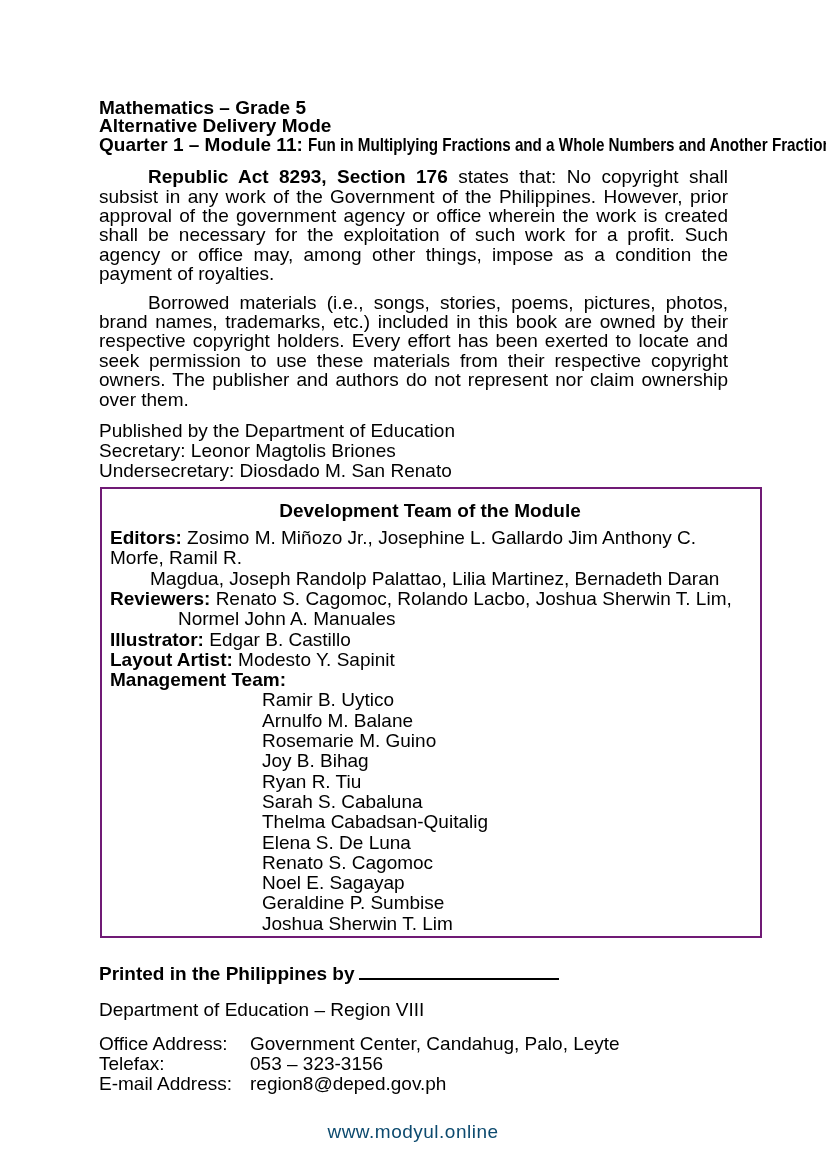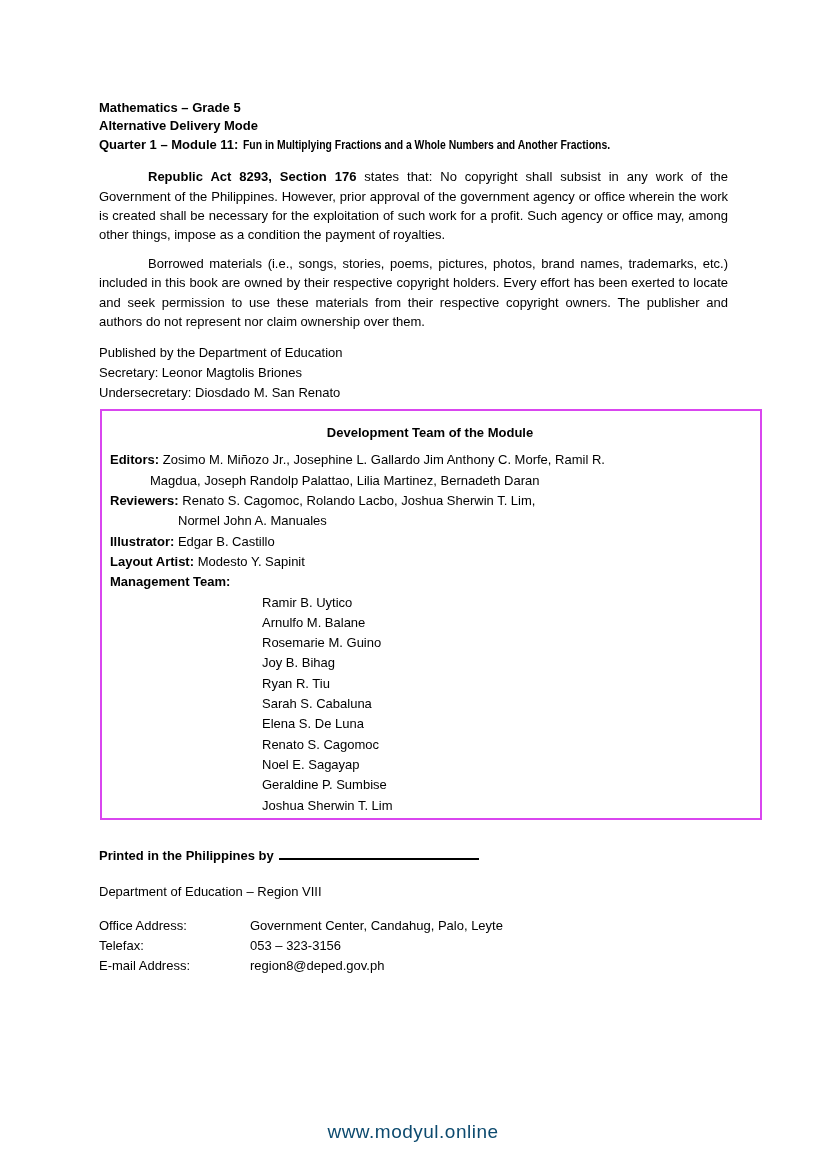--- a/index.html
+++ b/index.html
@@ -3,36 +3,36 @@
 <meta charset="utf-8">
 <style>
   * { margin:0; padding:0; box-sizing:content-box; }
   html,body { background:#ffffff; }
   body {
     width:826px; height:1169px; position:relative; overflow:hidden;
     font-family:"Liberation Sans", sans-serif; color:#000;
   }
   .doc {
     position:absolute; left:99px; top:99px; width:629px;
-    font-size:13px; line-height:19.4px;
+    font-size:19px; line-height:19.4px;
   }
   .b { font-weight:700; }
   .header { font-weight:700; line-height:18.4px; }
   .title-line { white-space:nowrap; }
   .cond {
     display:inline-block; transform:scaleX(0.8); transform-origin:0 60%;
     margin-left:5px; white-space:nowrap;
   }
   .para { text-align:justify; text-indent:49px; }
   .p1 { margin-top:13px; }
   .p2 { margin-top:9px; }
   .pub { margin-top:12px; line-height:19.9px; }
   .box {
     box-sizing:border-box; margin:6px 0 0 1px; width:662px;
-    border:2px solid #d946ef; padding:12px 10px 2px 8px; line-height:20.3px;
+    border:2px solid #701a75; padding:12px 10px 2px 8px; line-height:20.3px;
   }
   .box-title { text-align:center; font-weight:700; margin-bottom:7px; }
   .ind-ed  { padding-left:40px; }
   .ind-rev { padding-left:68px; }
   .mgmt-name { padding-left:152px; }
   .printed { margin-top:26px; font-weight:700; }
   .blank {
     display:inline-block; width:200px; height:3px;
     border-bottom:2px solid #000; margin-left:5px;
   }
@@ -82,20 +82,21 @@
 
     <div class="b">Management Team:</div>
 
     <div>
       <div class="mgmt-name">Ramir B. Uytico</div>
       <div class="mgmt-name">Arnulfo M. Balane</div>
       <div class="mgmt-name">Rosemarie M. Guino</div>
       <div class="mgmt-name">Joy B. Bihag</div>
       <div class="mgmt-name">Ryan R. Tiu</div>
       <div class="mgmt-name">Sarah S. Cabaluna</div>
+      <div class="mgmt-name">Thelma Cabadsan-Quitalig</div>
       <div class="mgmt-name">Elena S. De Luna</div>
       <div class="mgmt-name">Renato S. Cagomoc</div>
       <div class="mgmt-name">Noel E. Sagayap</div>
       <div class="mgmt-name">Geraldine P. Sumbise</div>
       <div class="mgmt-name">Joshua Sherwin T. Lim</div>
     </div>
   </div>
 
   <div class="printed"><span>Printed in the Philippines by</span><span class="blank"></span></div>
 

